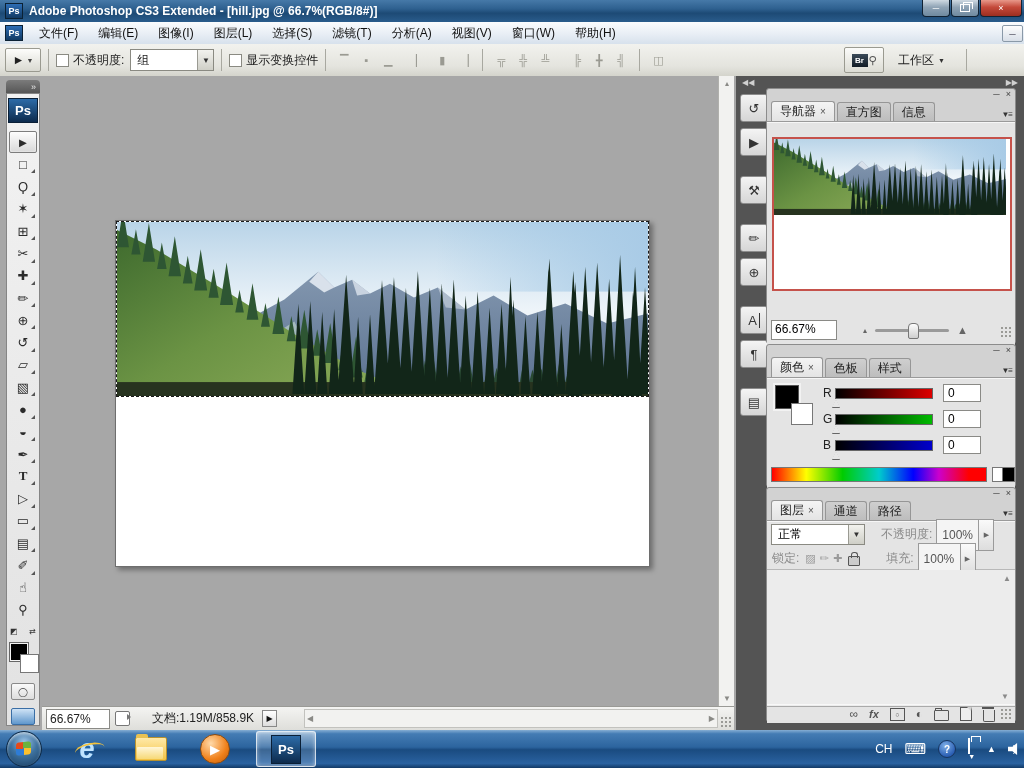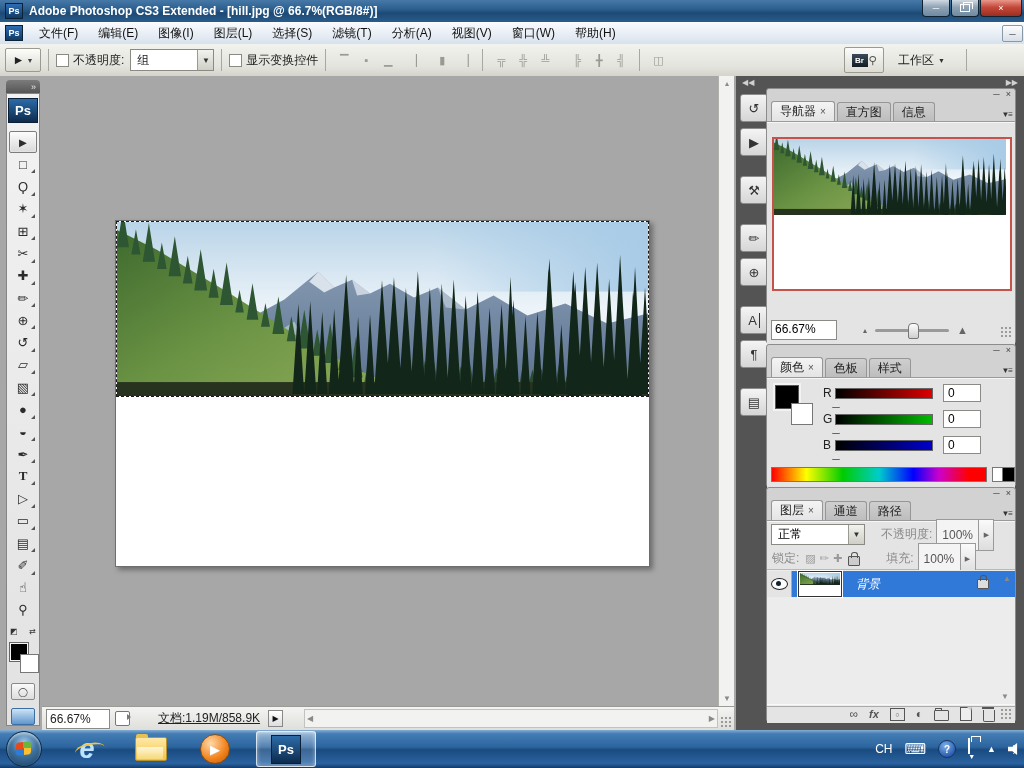--- a/index.html
+++ b/index.html
@@ -82,21 +82,21 @@
 
   
   .vscroll{left:718px;top:76px;width:16px;height:630px;background:#f2f2f0;border-left:1px solid #b0b0ac;box-sizing:border-box;}
   .varrow{width:16px;height:15px;display:flex;align-items:center;justify-content:center;color:#8a8a86;font-size:8px;}
   .varrow.bottom{position:absolute;bottom:0;}
   .statusbar{left:42px;top:706px;width:692px;height:24px;background:linear-gradient(180deg,#f4f4f2,#dededa);
     border-top:1px solid #9a9a96;display:flex;align-items:center;color:#222;box-sizing:border-box;}
   .zoomfield{width:56px;height:16px;background:#fff;border:1px solid #8a8a86;margin-left:4px;padding:1px 3px;display:flex;align-items:center;}
   .statico{width:13px;height:13px;border:1px solid #777;border-radius:2px;background:#fff;margin-left:5px;position:relative;}
   .statico::after{content:"";position:absolute;right:-2px;top:2px;border-left:4px solid #777;border-top:3px solid transparent;border-bottom:3px solid transparent;}
-  .docinfo{margin-left:28px;text-decoration:underline;}
+  .docinfo{margin-left:22px;}
   .statarrow{width:13px;height:15px;margin-left:8px;border:1px solid #888;background:linear-gradient(180deg,#fff,#ddd);
     display:flex;align-items:center;justify-content:center;font-size:8px;color:#111;}
   .hscroll{position:absolute;left:262px;right:16px;top:2px;bottom:2px;background:#f2f2f0;border:1px solid #c2c2be;
     display:flex;align-items:center;justify-content:space-between;padding:0 2px;color:#8a8a86;font-size:8px;}
   .grip{position:absolute;right:1px;bottom:1px;width:13px;height:13px;
     background:radial-gradient(#9a9a96 1px,transparent 1.2px);background-size:4px 4px;}
 
   
   .dock{left:736px;top:76px;width:288px;height:654px;background:#545454;}
   .dockhead{position:absolute;left:0;top:0;width:288px;height:13px;color:#d0d0d0;font-size:8px;
@@ -622,32 +622,20 @@
           <span class="lockico">✏</span>
           <span class="lockico">✚</span>
           <span class="locksm" style="margin:0 0 0 2px;position:relative;top:2px;"></span>
           <span class="graylab" style="margin-left:26px;">填充:</span>
           <div class="valbox" style="margin-left:4px;">
             <span>100%</span>
             <span class="vb">▶</span>
           </div>
         </div>
         <div class="llist">
-          <div class="layerrow">
-            <div class="eyecell">
-                <span class="eye"></span>
-              </div>
-            <div class="lthumb">
-              <svg viewBox="0 0 533 175" preserveAspectRatio="none">
-                  <use href="#photo"></use>
-                </svg>
-            </div>
-            <span class="lname">背景</span>
-            <span class="locksm" style="background:#ddd;"></span>
-          </div>
           <span class="lscroll-up">▲</span>
         </div>
         <span class="lscroll-dn" style="position:absolute;right:6px;bottom:22px;color:#8a8a8a;font-size:8px;">▼</span>
         <div class="lbottom">
           <span style="font-size:12px;">∞</span>
           <span class="fxlab">fx</span>
           <span class="maskico">○</span>
           <span style="font-size:12px;">◐</span>
           <span class="foldico"></span>
           <span class="newico"></span>

